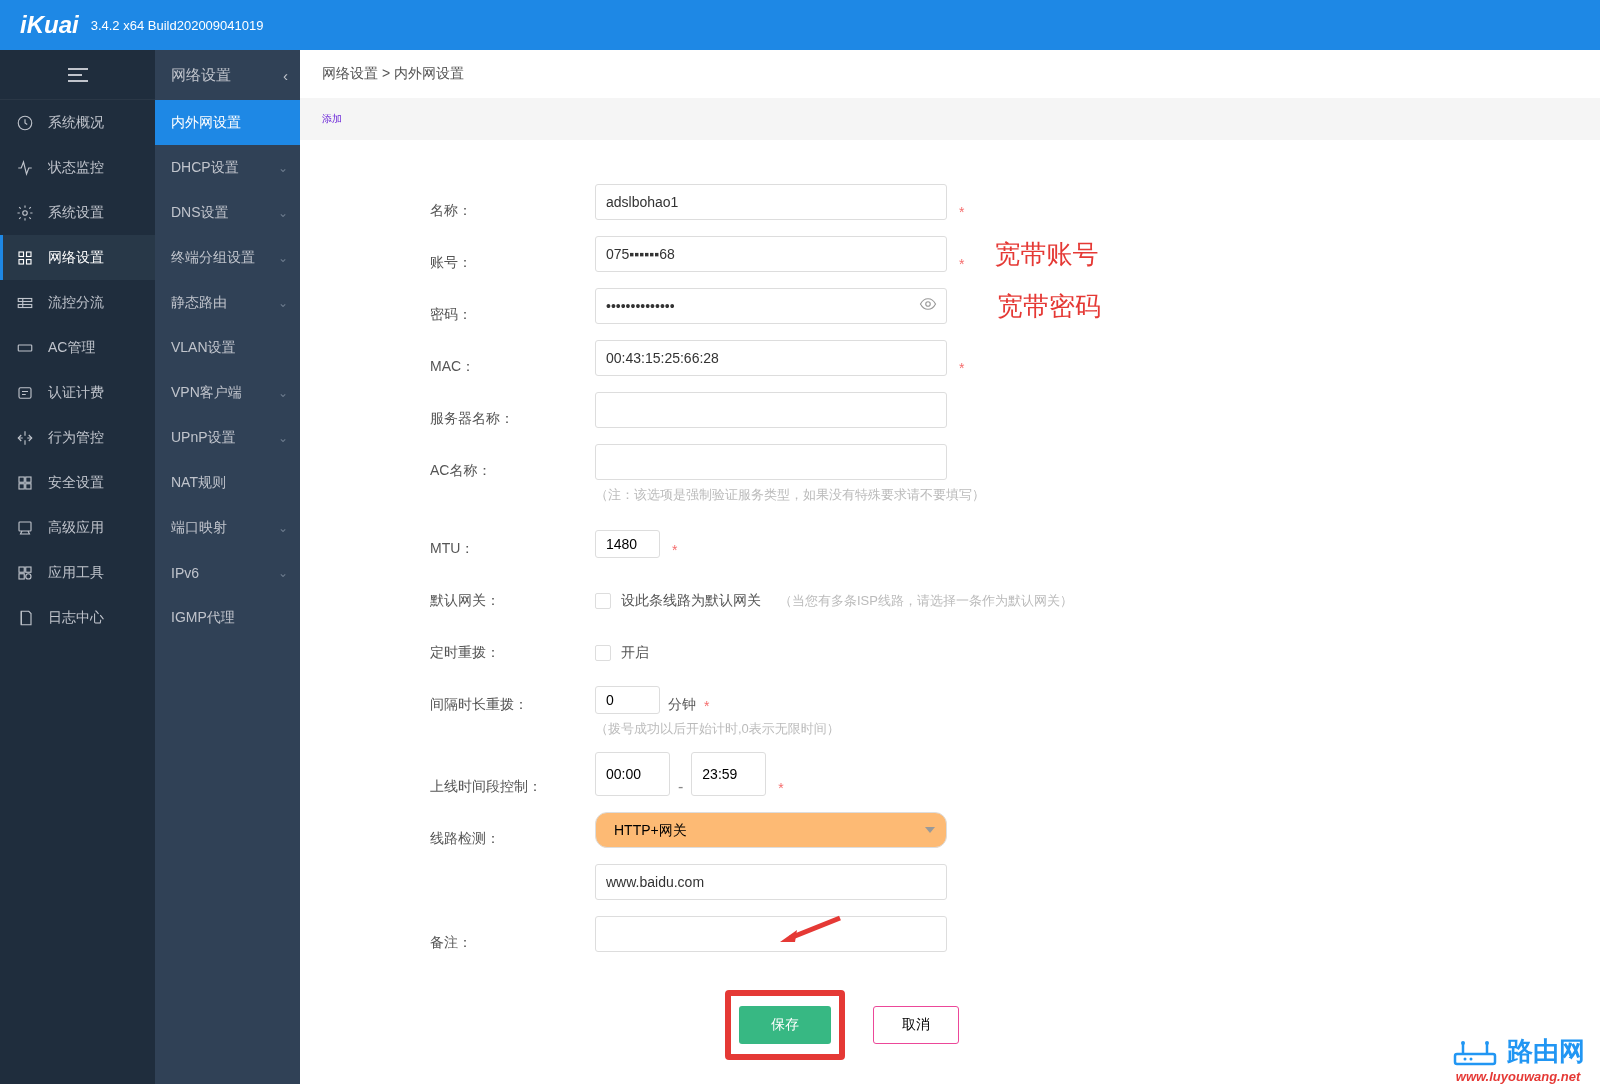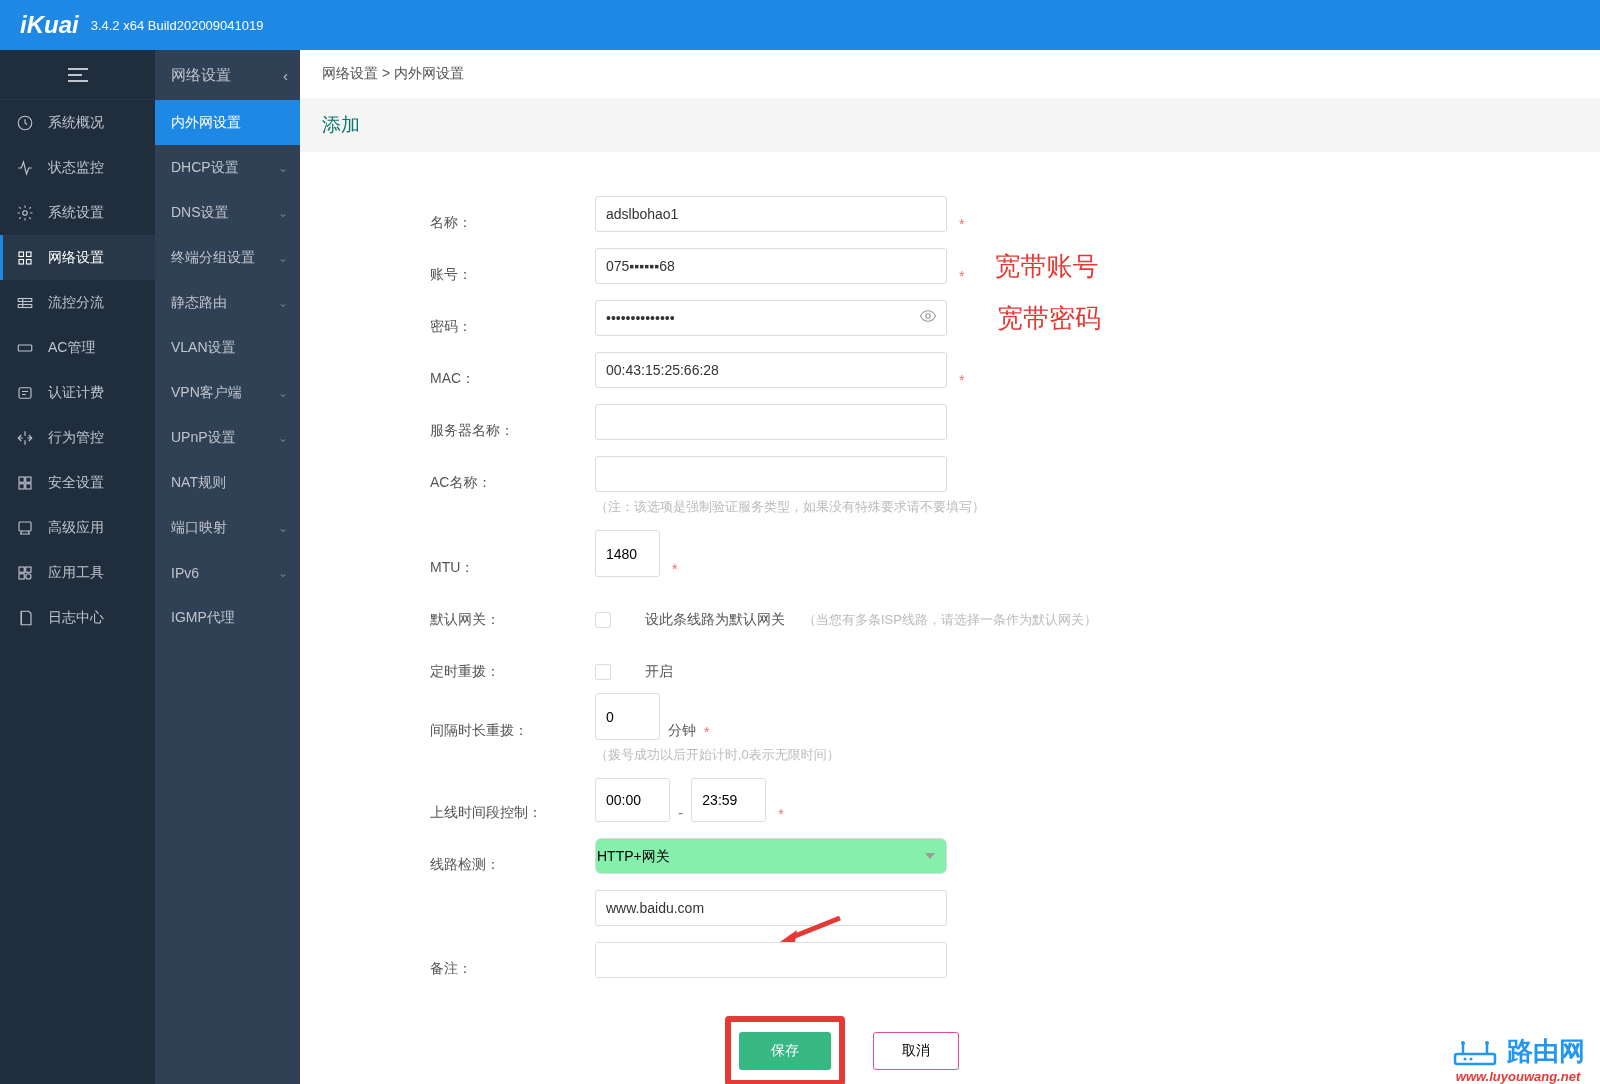--- a/index.html
+++ b/index.html
@@ -29,36 +29,36 @@
     
     .sidebar-secondary { width: 145px; background: #304156; color: #c0c4cc; }
     .sub-header { height: 50px; display: flex; align-items: center; padding: 0 16px; font-size: 15px; position: relative; }
     .sub-header .chevron { position: absolute; right: 12px; }
     .sub-item { height: 45px; display: flex; align-items: center; padding: 0 16px; cursor: pointer; font-size: 14px; position: relative; }
     .sub-item.active { background: #1e88e5; color: #fff; }
     .sub-item .chevron { position: absolute; right: 12px; color: #6b7a8c; font-size: 12px; }
     
     .content { flex: 1; background: #fff; overflow: auto; }
     .breadcrumb { padding: 15px 22px; font-size: 14px; color: #555; }
-    .page-title { background: #f5f5f5; padding: 14px 22px; font-size: 19px; color: #0f766e; }
+    .page-title { background: #f5f5f5; padding: 14px 22px; font-size: 10px; color: #6d28d9; }
     
     .form { padding: 40px 0 30px 130px; }
     .form-row { display: flex; align-items: flex-end; margin-bottom: 12px; min-height: 40px; position: relative; }
     .form-label { width: 165px; text-align: left; font-size: 14px; color: #555; padding-right: 10px; }
     .form-input { width: 352px; height: 36px; border: 1px solid #ddd; border-radius: 3px; padding: 0 10px; font-size: 14px; color: #333; }
-    .form-input-small { width: 65px; height: 47px; border: 1px solid #ddd; border-radius: 3px; padding: 0 10px; font-size: 14px; text-align: left; }
+    .form-input-small { width: 65px; height: 28px; border: 1px solid #ddd; border-radius: 3px; padding: 0 10px; font-size: 14px; text-align: left; }
     .form-input-time { width: 75px; height: 44px; border: 1px solid #ddd; border-radius: 3px; padding: 0 10px; font-size: 14px; text-align: left; }
-    .form-select { width: 352px; height: 36px; border: 1px solid #ddd; border-radius: 6px; padding: 0 1px; font-size: 14px; background: #86efac; appearance: none; position: relative; }
+    .form-select { width: 352px; height: 36px; border: 1px solid #ddd; border-radius: 12px; padding: 0 18px; font-size: 14px; background: #fdba74; appearance: none; position: relative; }
     .select-wrap { position: relative; display: inline-block; }
     .select-wrap::after { content: ""; position: absolute; right: 12px; top: 15px; border-left: 5px solid transparent; border-right: 5px solid transparent; border-top: 6px solid #999; pointer-events: none; }
     .required { color: #f56c6c; margin-left: 12px; font-size: 14px; }
     .hint { font-size: 13px; color: #bbb; margin-left: 165px; margin-top: -6px; margin-bottom: 14px; }
     .checkbox-wrap { display: flex; align-items: center; }
     .checkbox { width: 16px; height: 16px; border: 1px solid #ddd; border-radius: 2px; margin-right: 10px; cursor: pointer; }
-    .checkbox-label { font-size: 14px; color: #555; margin-left: 24px; }
+    .checkbox-label { font-size: 14px; color: #555; }
     .checkbox-hint { font-size: 13px; color: #bbb; margin-left: 18px; }
     .eye-icon { position: absolute; right: 10px; top: 50%; transform: translateY(-50%); cursor: pointer; color: #999; }
     .pw-wrap { position: relative; display: inline-block; }
     .annotation { color: #e53935; font-size: 26px; font-weight: 500; margin-left: 30px; }
     .time-sep { margin: 0 8px; color: #888; }
     .unit { margin: 0 8px; font-size: 14px; color: #555; }
     
     .button-row { display: flex; padding-left: 295px; margin-top: 38px; gap: 28px; align-items: center; }
     .btn { height: 38px; padding: 0 28px; border-radius: 3px; font-size: 14px; cursor: pointer; border: 1px solid #ec4899; background: #fff; }
     .btn-primary { background: #37b883; color: #fff; border: none; padding: 0 32px; }

